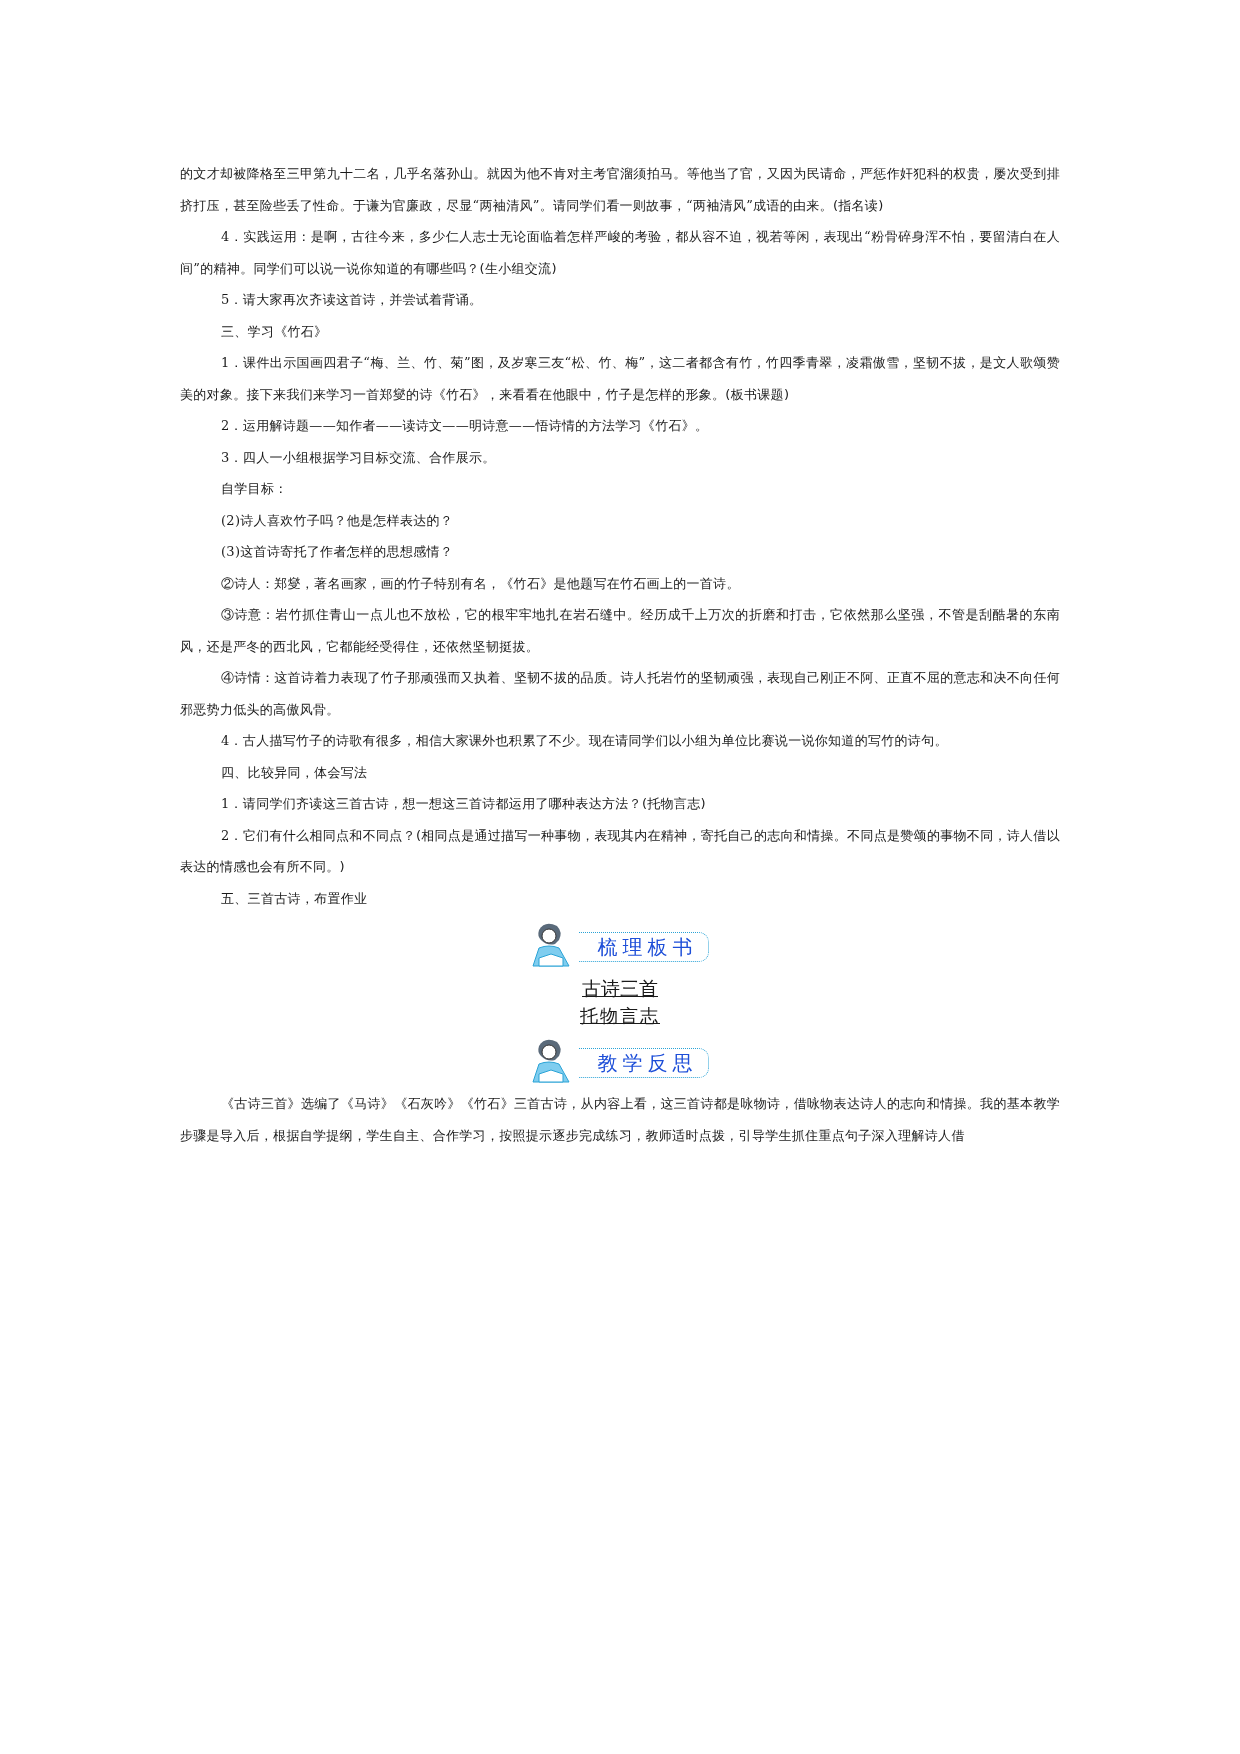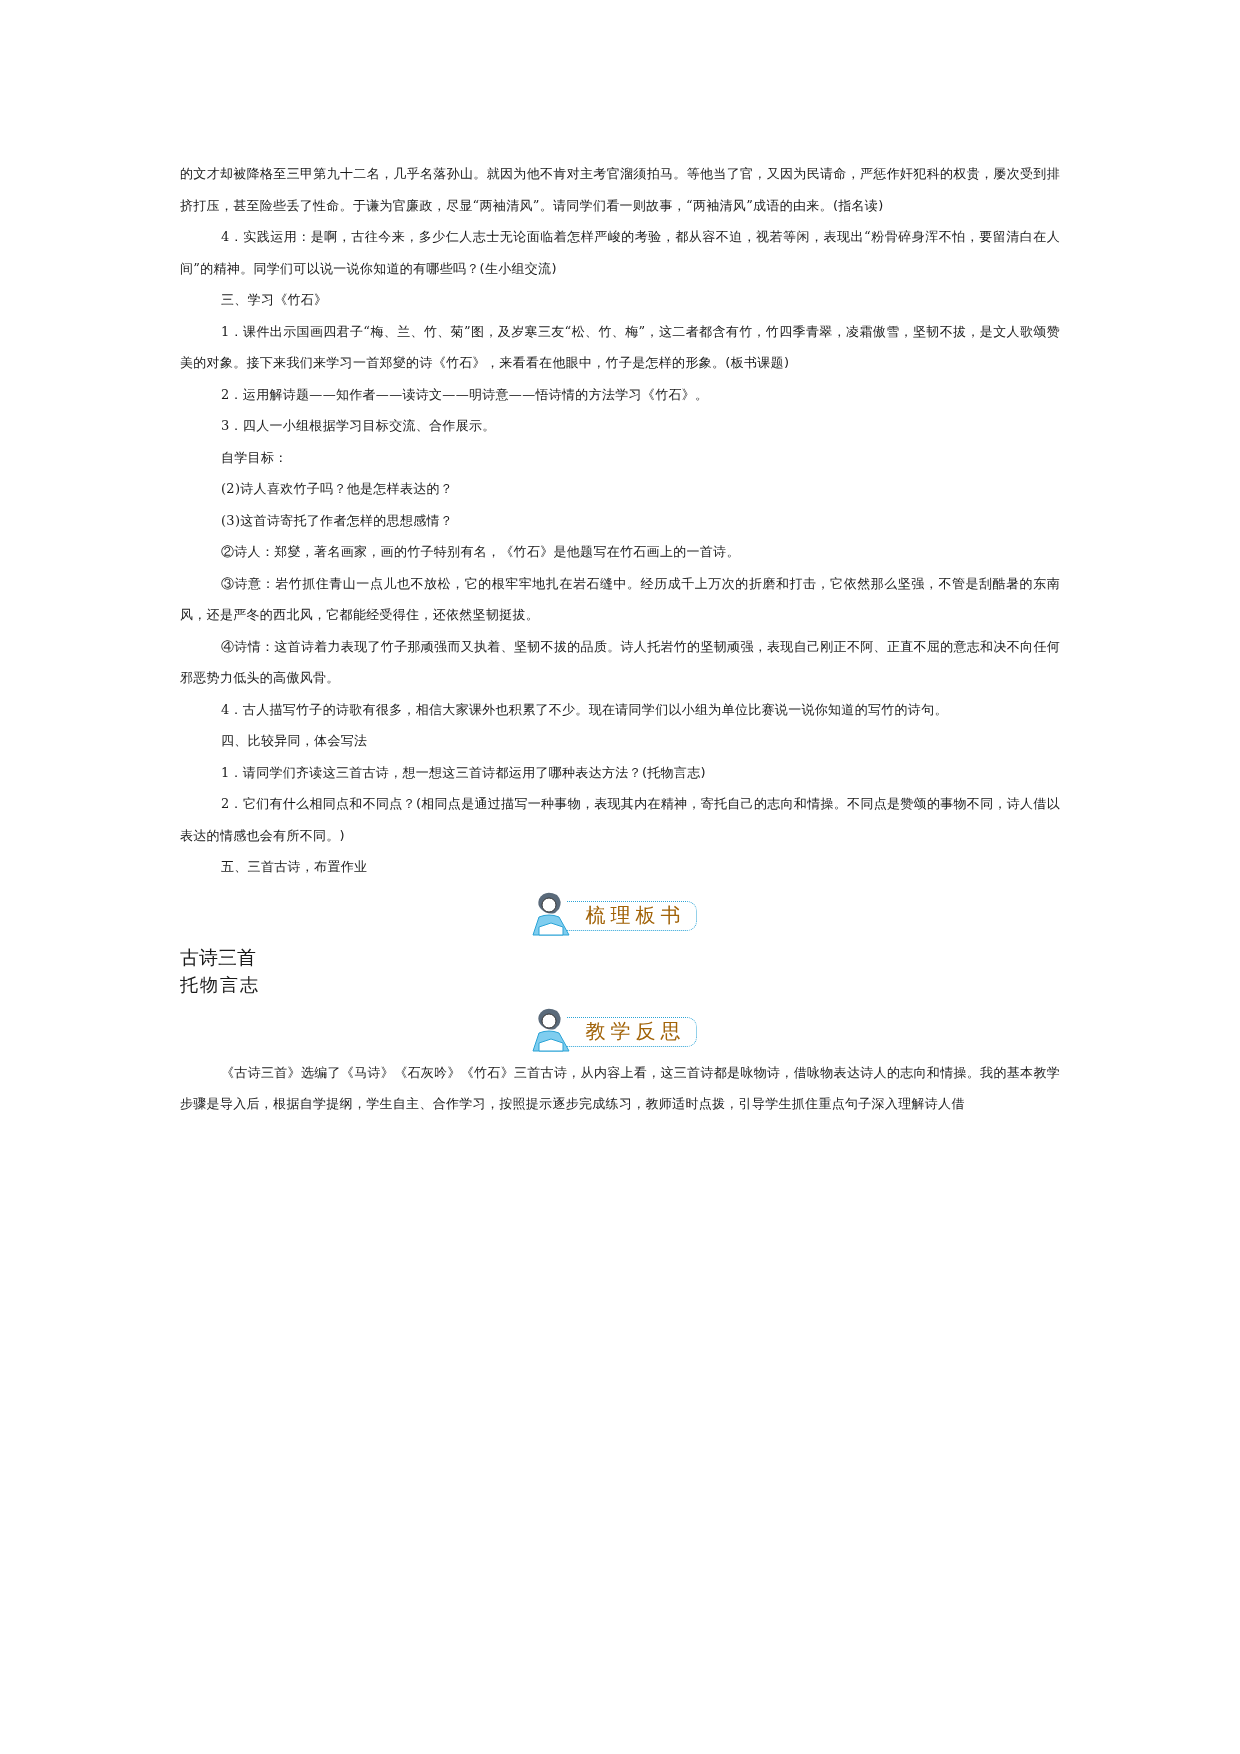--- a/index.html
+++ b/index.html
@@ -5,36 +5,37 @@
   html, body { margin: 0; padding: 0; background: #ffffff; }
   body { width: 1240px; height: 1754px; position: relative; overflow: hidden;
          font-family: "DejaVu Serif", "Liberation Serif", serif; color: #1a1a1a; }
   .page { position: absolute; left: 180px; top: 158px; width: 880px; }
   .p { font-size: 13px; line-height: 31.5px; margin: 0; text-align: justify; text-justify: inter-character; letter-spacing: 0.3px; }
   .indent { text-indent: 41px; }
   .bold { font-family: "DejaVu Sans", "Liberation Sans", sans-serif; font-weight: normal; }
   .header-wrap { display: flex; justify-content: center; margin: 6px 0 4px 0; height: 48px; }
   .section-header { position: relative; width: 190px; height: 48px; }
   .kid { position: absolute; left: 0; top: 0; width: 50px; height: 48px; }
-  .label-box { position: absolute; left: 42px; top: 12px; width: 130px; height: 30px;
+  .label-box { position: absolute; left: 54px; top: 12px; width: 130px; height: 30px;
                border: 1.5px dotted #2aa3d6; border-left: none; border-radius: 0 10px 10px 0;
                display: flex; align-items: center; justify-content: center;
                font-family: "DejaVu Sans", "Liberation Sans", sans-serif; font-size: 20px;
-               letter-spacing: 5px; color: #a16207; padding-left: 8px; box-sizing: border-box; }
-  .board { text-align: left; margin: 6px 0 4px 0; }
+               letter-spacing: 5px; color: #1d4ed8; padding-left: 8px; box-sizing: border-box; }
+  .board { text-align: center; margin: 6px 0 4px 0; text-decoration: underline; }
   .board-title { font-family: "DejaVu Sans", "Liberation Sans", sans-serif; font-size: 19px; line-height: 28px; }
   .board-sub { font-family: "DejaVu Sans", "Liberation Sans", sans-serif; font-size: 18px; line-height: 28px; letter-spacing: 2px; }
 </style>
 </head>
 <body>
 
 <div class="page">
   <div id="top-paras">
       <p class="p"><span>的文才却被降格至三甲第九十二名，几乎名落孙山。就因为他不肯对主考官溜须拍马。等他当了官，又因为民请命，严惩作奸犯科的权贵，屡次受到排挤打压，甚至险些丢了性命。于谦为官廉政，尽显“两袖清风”。请同学们看一则故事，“两袖清风”成语的由来。</span><span class="bold">(指名读)</span></p>
       <p class="p indent"><span>4．实践运用：是啊，古往今来，多少仁人志士无论面临着怎样严峻的考验，都从容不迫，视若等闲，表现出“粉骨碎身浑不怕，要留清白在人间”的精神。同学们可以说一说你知道的有哪些吗？</span><span class="bold">(生小组交流)</span></p>
+      <p class="p indent"><span>5．请大家再次齐读这首诗，并尝试着背诵。</span></p>
       <p class="p indent"><span>三、学习《竹石》</span></p>
       <p class="p indent"><span>1．课件出示国画四君子“梅、兰、竹、菊”图，及岁寒三友“松、竹、梅”，这二者都含有竹，竹四季青翠，凌霜傲雪，坚韧不拔，是文人歌颂赞美的对象。接下来我们来学习一首郑燮的诗《竹石》，来看看在他眼中，竹子是怎样的形象。</span><span class="bold">(板书课题)</span></p>
       <p class="p indent"><span>2．运用解诗题——知作者——读诗文——明诗意——悟诗情的方法学习《竹石》。</span></p>
       <p class="p indent"><span>3．四人一小组根据学习目标交流、合作展示。</span></p>
       <p class="p indent"><span>自学目标：</span></p>
       <p class="p indent"><span>(2)诗人喜欢竹子吗？他是怎样表达的？</span></p>
       <p class="p indent"><span>(3)这首诗寄托了作者怎样的思想感情？</span></p>
       <p class="p indent"><span>②诗人：郑燮，著名画家，画的竹子特别有名，《竹石》是他题写在竹石画上的一首诗。</span></p>
       <p class="p indent"><span>③诗意：岩竹抓住青山一点儿也不放松，它的根牢牢地扎在岩石缝中。经历成千上万次的折磨和打击，它依然那么坚强，不管是刮酷暑的东南风，还是严冬的西北风，它都能经受得住，还依然坚韧挺拔。</span></p>
       <p class="p indent"><span>④诗情：这首诗着力表现了竹子那顽强而又执着、坚韧不拔的品质。诗人托岩竹的坚韧顽强，表现自己刚正不阿、正直不屈的意志和决不向任何邪恶势力低头的高傲风骨。</span></p>

